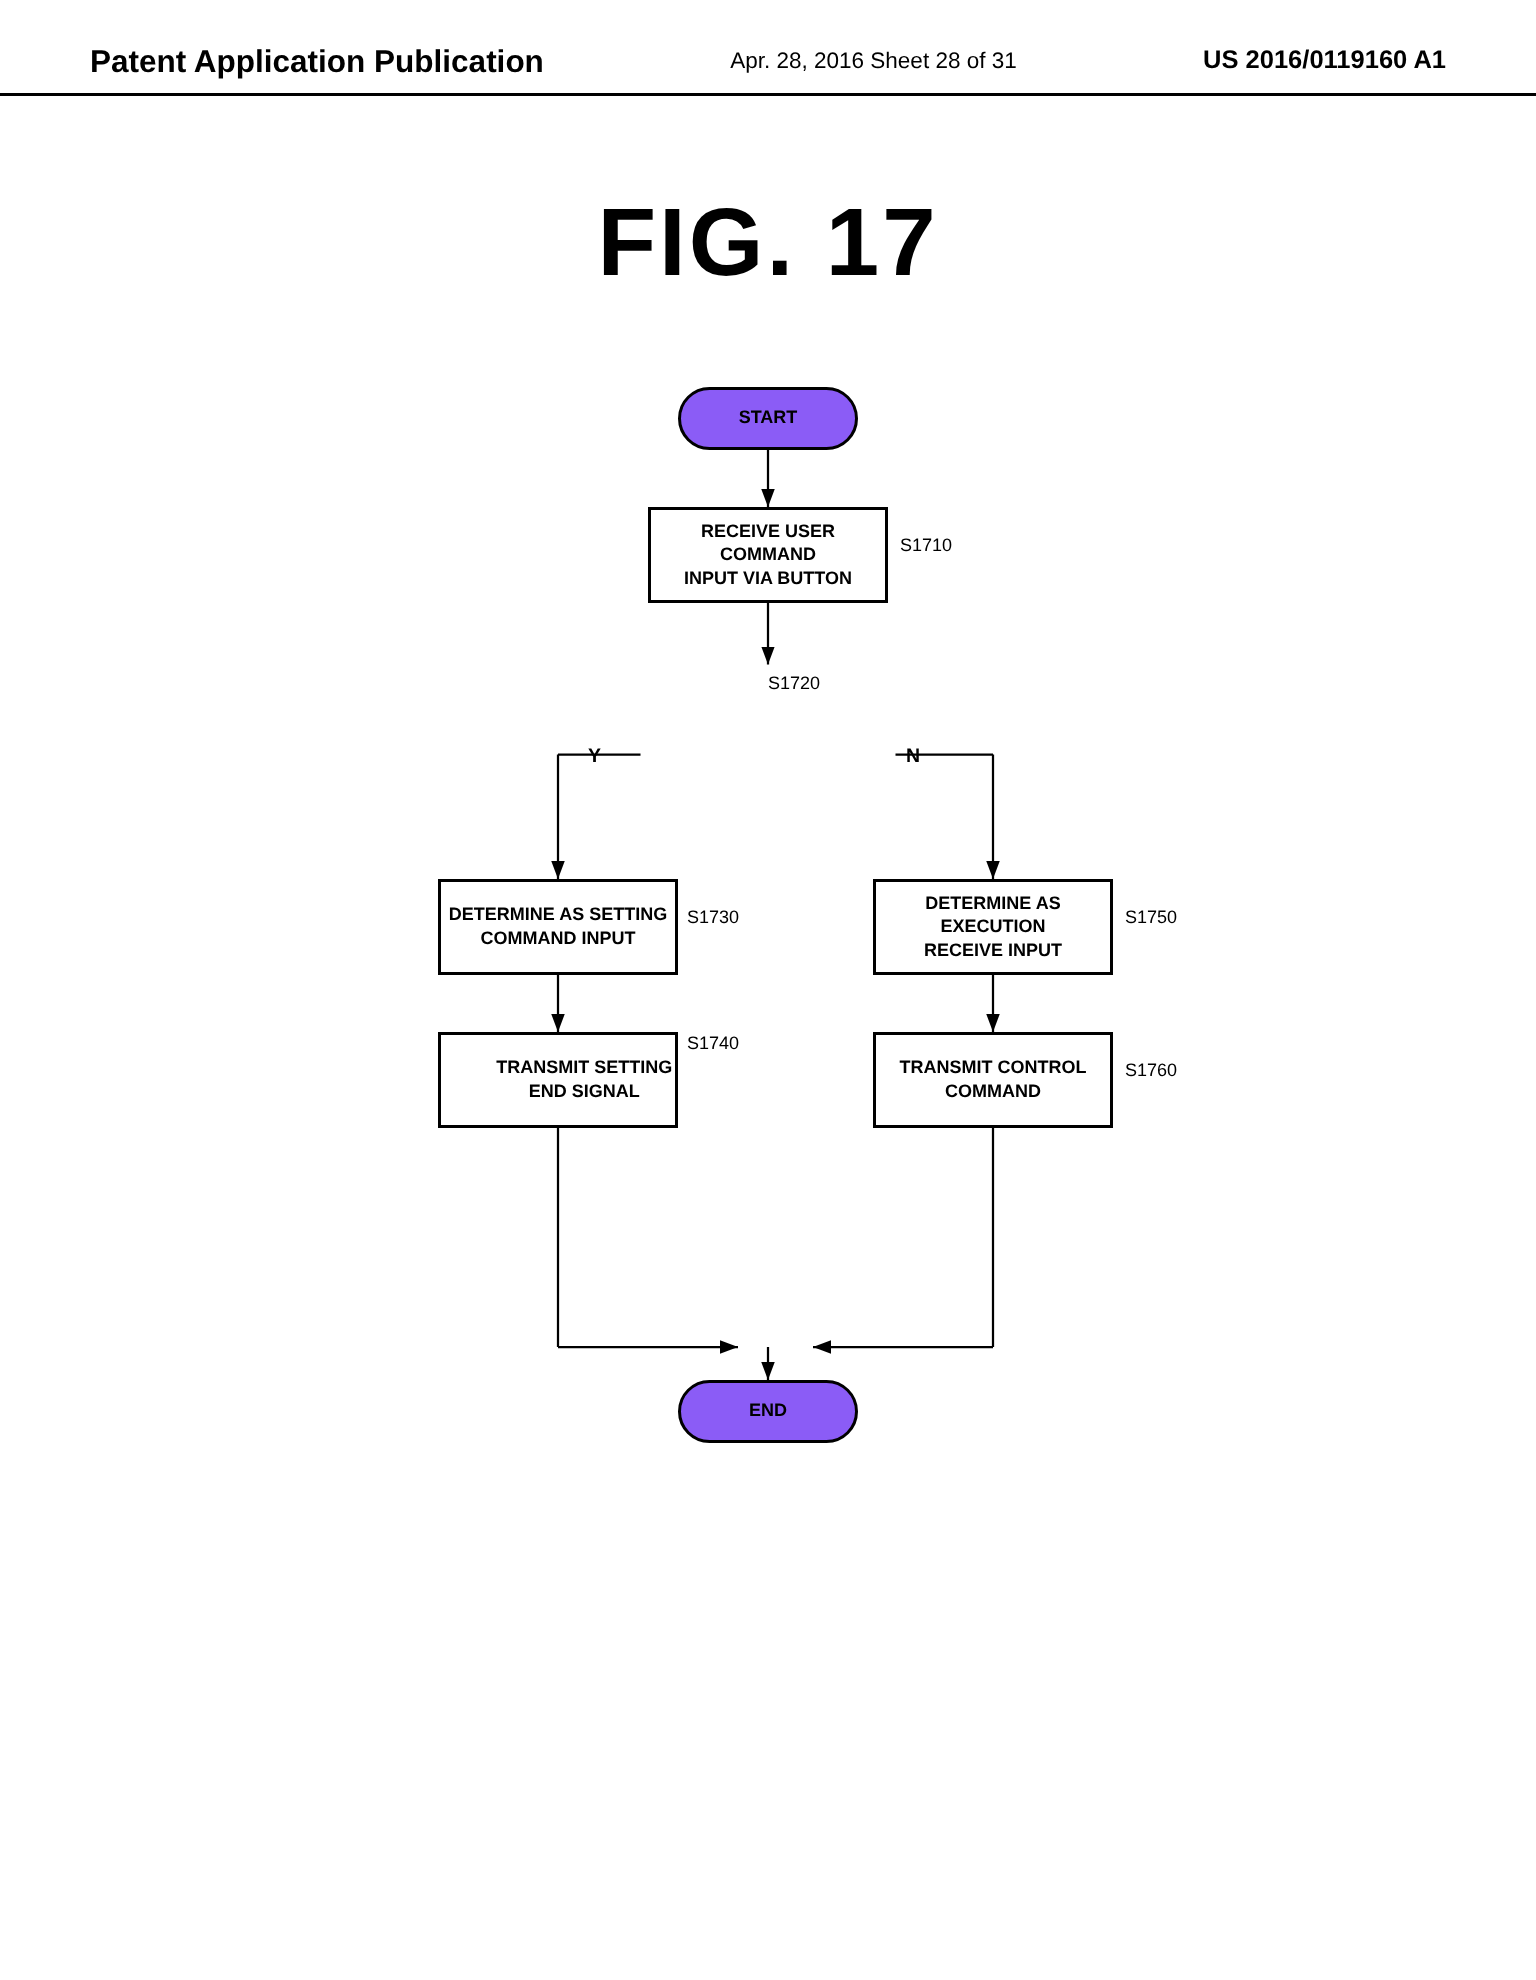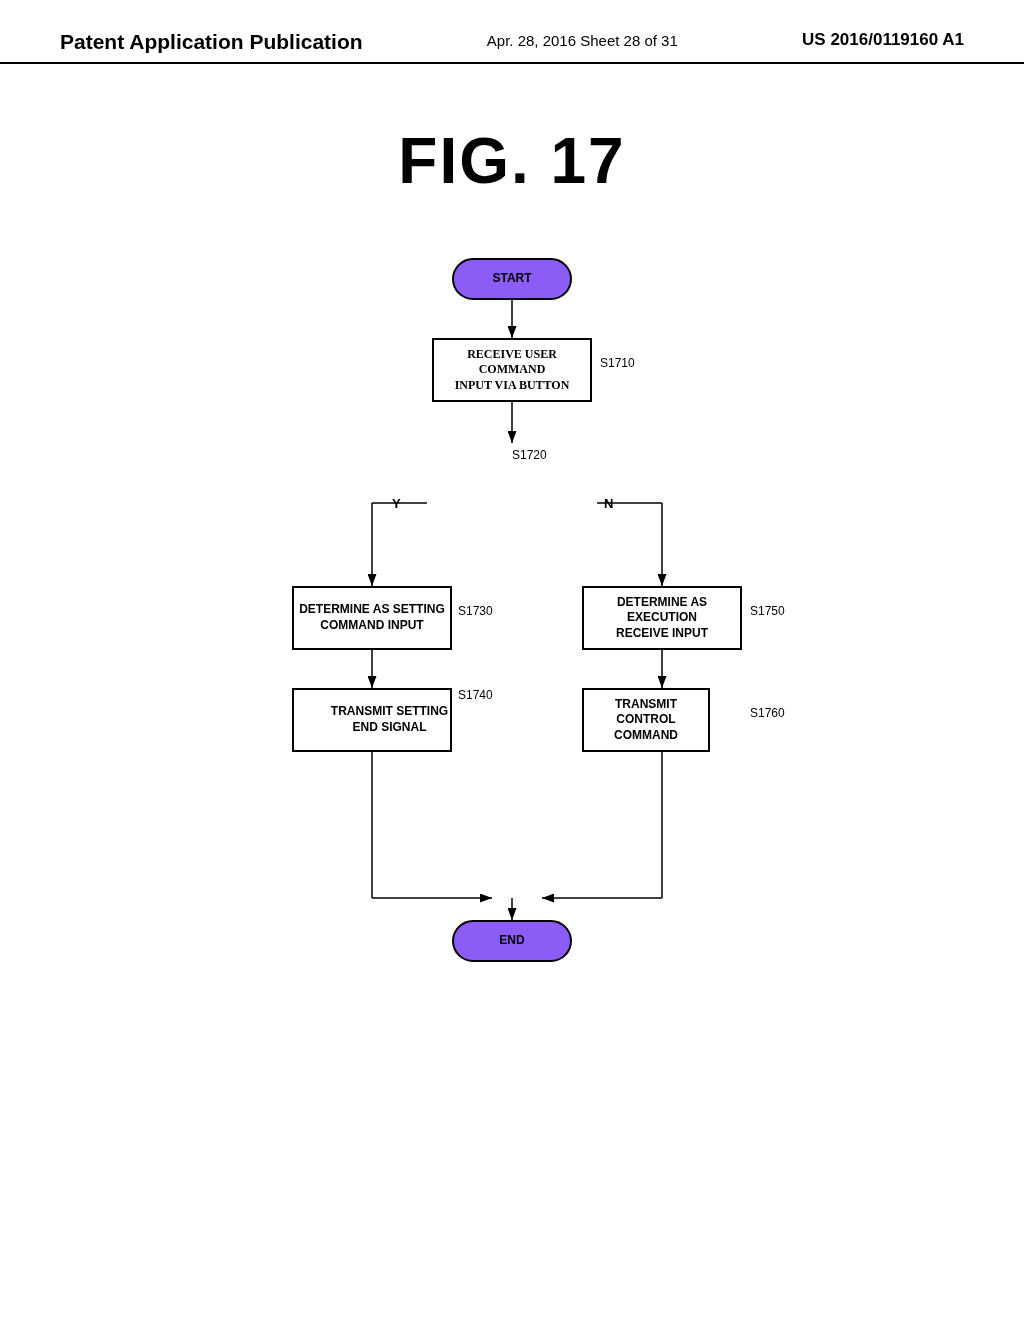--- a/index.html
+++ b/index.html
@@ -169,21 +169,21 @@
     <line x1="490" y1="650" x2="370" y2="650" stroke="#000" stroke-width="1.5" marker-end="url(#arrowhead)"></line>
 
     <line x1="340" y1="650" x2="340" y2="672" stroke="#000" stroke-width="1.5" marker-end="url(#arrowhead)"></line>
   </svg>
 
   <div class="shape terminal" style="left: 280px; top: 10px;">
     <span>START</span>
   </div>
 
   <div class="shape process" style="left: 260px; top: 90px; width: 160px; height: 64px;">
-    <span style="white-space: pre-line; font-family: Liberation Serif, serif;">RECEIVE USER COMMAND
+    <span style="white-space: pre-line;">RECEIVE USER COMMAND
 INPUT VIA BUTTON</span>
   </div>
   <div class="step-label" style="left: 428px; top: 108px;">
     <span>S1710</span>
   </div>
 
   <div class="step-label" style="left: 340px; top: 200px;">
     <span>S1720</span>
   </div>
 
@@ -208,21 +208,21 @@
   </div>
 
   <div class="shape process" style="left: 410px; top: 338px; width: 160px; height: 64px;">
     <span style="white-space: pre-line;">DETERMINE AS EXECUTION
 RECEIVE INPUT</span>
   </div>
   <div class="step-label" style="left: 578px; top: 356px;">
     <span>S1750</span>
   </div>
 
-  <div class="shape process" style="left: 410px; top: 440px; width: 128px; height: 64px;">
+  <div class="shape process" style="left: 410px; top: 440px; width: 160px; height: 64px;">
     <span style="white-space: pre-line;">TRANSMIT CONTROL
 COMMAND</span>
   </div>
   <div class="step-label" style="left: 578px; top: 458px;">
     <span>S1760</span>
   </div>
 
   <div class="shape terminal" style="left: 280px; top: 672px;">
     <span>END</span>
   </div>

